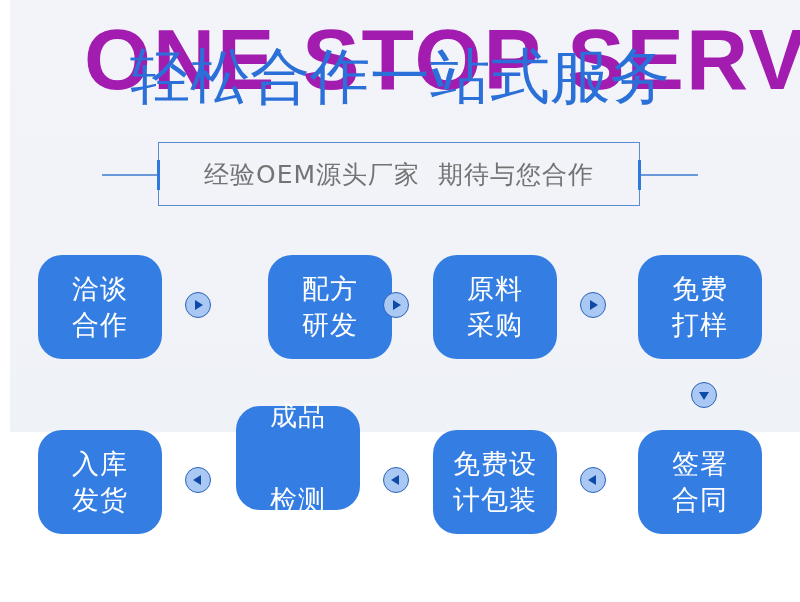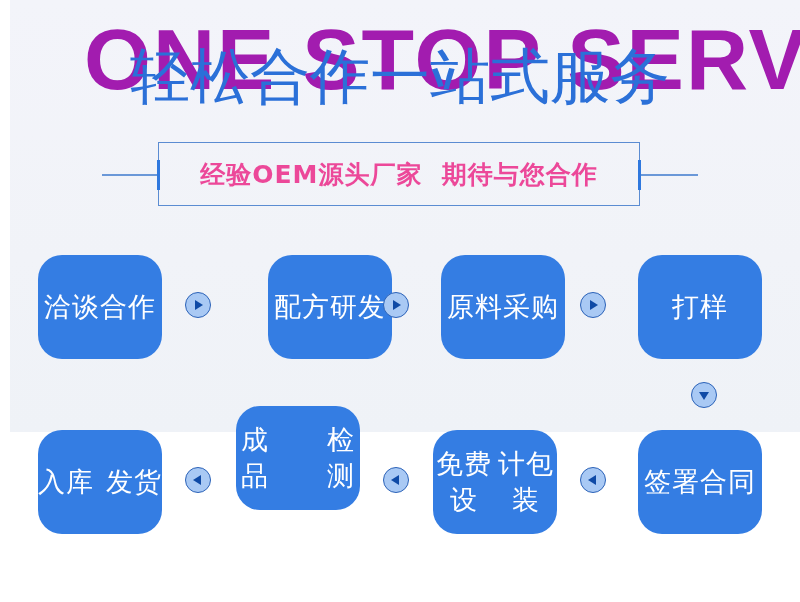--- a/index.html
+++ b/index.html
@@ -32,27 +32,27 @@
     position: absolute; left: 158px; top: 142px; width: 482px; height: 64px;
     border: 1.5px solid #5b8cd2; box-sizing: border-box;
     display: flex; align-items: center; justify-content: center;
   }
   .sub-box .marker {
     position: absolute; top: 17px; width: 3px; height: 30px; background: #2f78de;
   }
   .sub-box .marker.l { left: -2px; }
   .sub-box .marker.r { right: -2px; }
   .sub-text {
-    font-size: 25px; color: #ec4899; letter-spacing: 1px;
-    font-family: "DejaVu Sans", sans-serif; white-space: pre; font-weight: bold;
+    font-size: 25px; color: #737373; letter-spacing: 1px;
+    font-family: "DejaVu Sans", sans-serif; white-space: pre;
   }
   .step {
     position: absolute; width: 124px; height: 104px; border-radius: 24px;
     background: #347de3; color: #ffffff;
-    display: flex; flex-direction: row; align-items: center; justify-content: center;
+    display: flex; flex-direction: column; align-items: center; justify-content: center;
     font-size: 27px; line-height: 36px; letter-spacing: 1px; text-align: center;
     cursor: pointer;
   }
   .arrow {
     position: absolute; width: 26px; height: 26px; border-radius: 50%;
     background: #a9c9f4; border: 1.5px solid #2b62b8; box-sizing: border-box;
     display: flex; align-items: center; justify-content: center;
   }
   .arrow svg { display: block; }
 </style>
@@ -85,31 +85,32 @@
 <div class="step" style="left:236px; top:255px;margin-left:32px;">
   <span>配方</span>
   <span>研发</span>
 </div>
 <div class="arrow" style="left:383px; top:292px;">
   <svg width="12" height="12" viewBox="0 0 12 12">
       <polygon points="3,1 11,6 3,11" fill="#0f4aa6"></polygon>
     </svg>
 </div>
 
-<div class="step" style="left:433px; top:255px;margin-left:8px;">
+<div class="step" style="left:433px; top:255px;">
   <span>原料</span>
   <span>采购</span>
 </div>
 <div class="arrow" style="left:580px; top:292px;">
   <svg width="12" height="12" viewBox="0 0 12 12">
       <polygon points="3,1 11,6 3,11" fill="#0f4aa6"></polygon>
     </svg>
 </div>
 
 <div class="step" style="left:638px; top:255px;">
+  <span>免费</span>
   <span>打样</span>
 </div>
 <div class="arrow" style="left:691px; top:382px;">
   <svg width="12" height="12" viewBox="0 0 12 12">
       <polygon points="1,3 11,3 6,11" fill="#0f4aa6"></polygon>
     </svg>
 </div>
 
 <div class="step" style="left:638px; top:430px;">
   <span>签署</span>
@@ -134,16 +135,16 @@
 <div class="step" style="left:236px; top:406px;gap:48px;">
   <span>成品</span>
   <span>检测</span>
 </div>
 <div class="arrow" style="left:185px; top:467px;">
   <svg width="12" height="12" viewBox="0 0 12 12">
       <polygon points="9,1 1,6 9,11" fill="#0f4aa6"></polygon>
     </svg>
 </div>
 
-<div class="step" style="left:38px; top:430px;justify-content:space-between;">
+<div class="step" style="left:38px; top:430px;">
   <span>入库</span>
   <span>发货</span>
 </div>
 
 </body></html>

